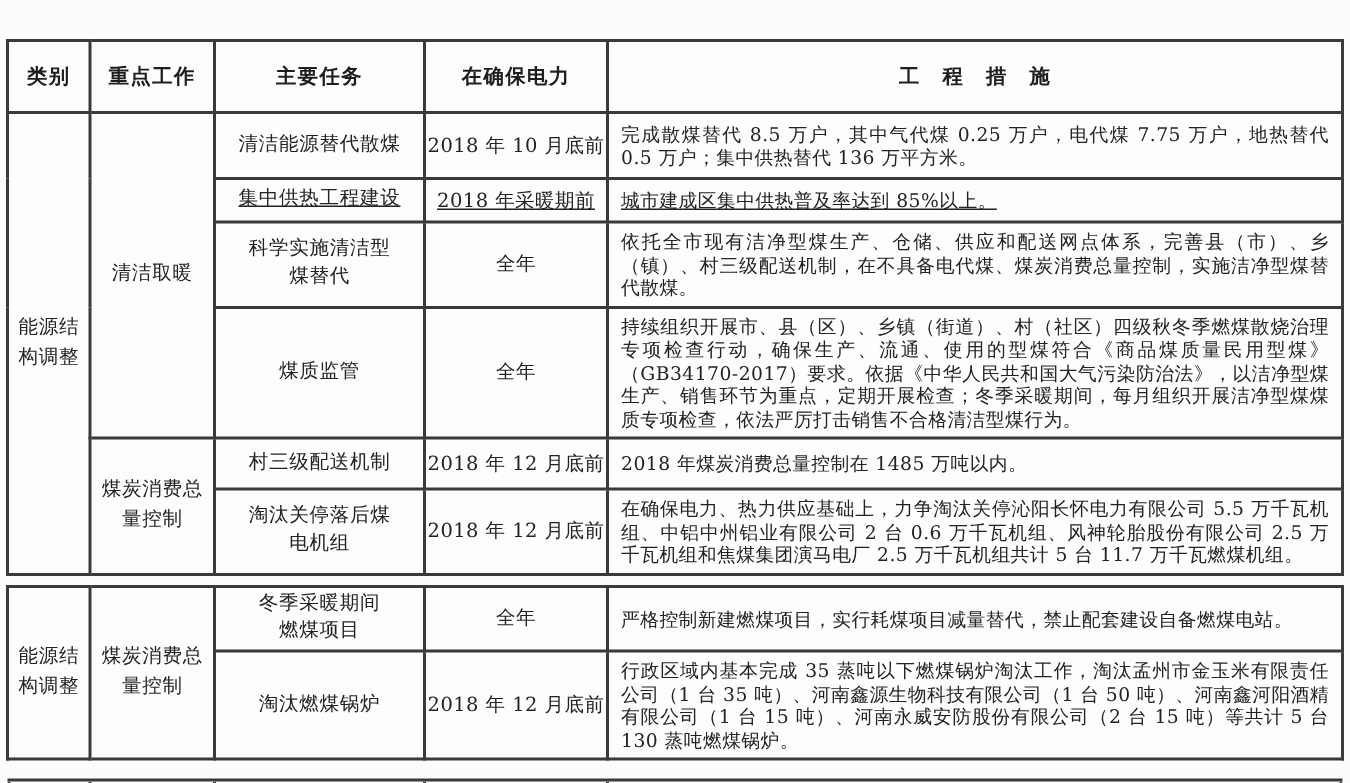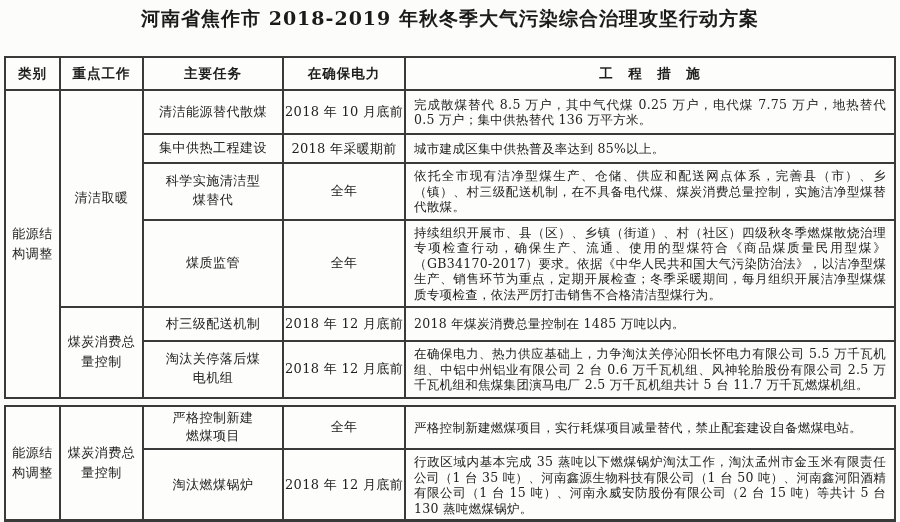--- a/index.html
+++ b/index.html
@@ -67,23 +67,23 @@
     white-space: nowrap;
   }
   td.ms {
     text-align: justify;
     font-size: 12.5px;
     line-height: 15.5px;
     letter-spacing: 0.3px;
     padding: 4px 8px;
     vertical-align: middle;
   }
-  tr.h40 { height: 33px; }
+  tr.h40 { height: 48px; }
   tr.h44 { height: 44px; }
-  tr.h29 { height: 29px; }
+  tr.h29 { height: 29px; text-decoration: underline; }
   tr.h54 { height: 54px; }
   tr.h79 { height: 79px; }
   tr.h34 { height: 34px; }
   tr.h58 { height: 50px; }
   tr.h39 { height: 39px; }
   tr.h68 { height: 68px; }
   .next-table-stub {
     position: absolute;
     left: 5px;
     top: 519px;
@@ -104,21 +104,20 @@
   .v3 { left: 137px; }
   .v4 { left: 277px; }
   .v5 { left: 399px; }
   .v6 { left: 888px; }
 </style>
 </head>
 <body>
 
 <div class="page">
 
-  <div class="doc-title">河南省焦作市 2018-2019 年秋冬季大气污染综合治理攻坚行动方案</div>
 
   <table class="plan first">
     <colgroup>
       <col style="width:55px">
         <col style="width:83px">
         <col style="width:140px">
         <col style="width:122px">
         <col style="width:490px">
     </colgroup>
     <thead>
@@ -174,21 +173,21 @@
       <col style="width:55px">
         <col style="width:83px">
         <col style="width:140px">
         <col style="width:122px">
         <col style="width:490px">
     </colgroup>
     <tbody>
       <tr class="h39">
         <td class="cat" rowspan="2">能源结构调整</td>
         <td class="kw" rowspan="2">煤炭消费总量控制</td>
-        <td class="task">严格控制新建
+        <td class="task">冬季采暖期间
 燃煤项目</td>
         <td class="dl">全年</td>
         <td class="ms">严格控制新建燃煤项目，实行耗煤项目减量替代，禁止配套建设自备燃煤电站。</td>
       </tr>
       <tr class="h68">
         <td class="task">淘汰燃煤锅炉</td>
         <td class="dl">2018 年 12 月底前</td>
         <td class="ms">行政区域内基本完成 35 蒸吨以下燃煤锅炉淘汰工作，淘汰孟州市金玉米有限责任公司（1 台 35 吨）、河南鑫源生物科技有限公司（1 台 50 吨）、河南鑫河阳酒精有限公司（1 台 15 吨）、河南永威安防股份有限公司（2 台 15 吨）等共计 5 台 130 蒸吨燃煤锅炉。</td>
       </tr>
     </tbody>

